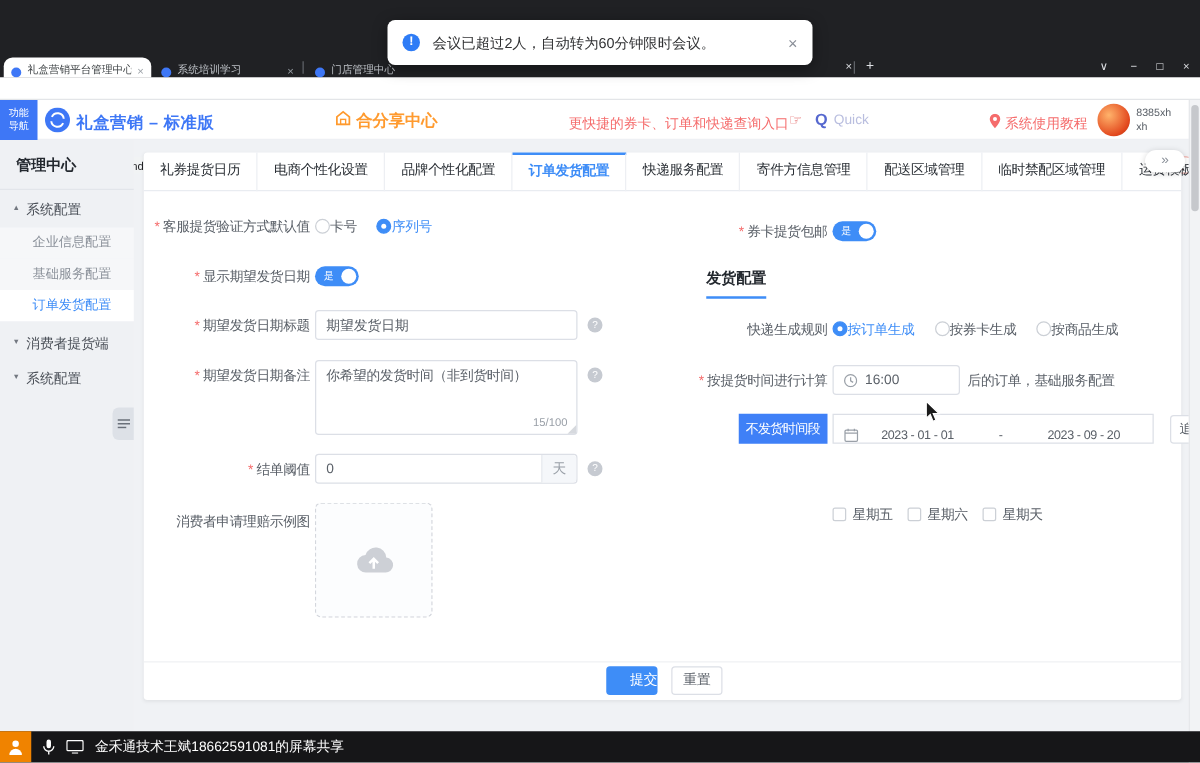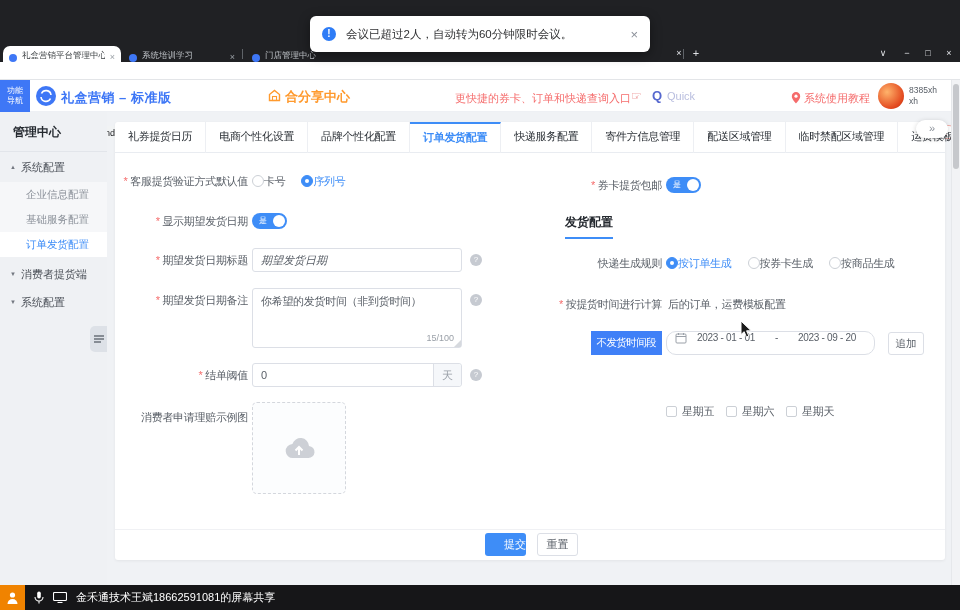--- a/index.html
+++ b/index.html
@@ -90,21 +90,21 @@
   .txwrap{position:relative;width:210px;height:60px;flex:none}
   .txa{width:210px;height:60px;resize:none;border:1px solid #dcdfe6;border-radius:3px;font-size:11px;color:#5a6068;padding:5px 8px;font-family:inherit;outline:none;line-height:14px;letter-spacing:-.3px}
   .cnt{position:absolute;right:8px;bottom:5px;font-size:9px;color:#9aa0a8;background:#fff}
   .rz{position:absolute;right:1px;bottom:1px;width:0;height:0;border-left:7px solid transparent;border-bottom:7px solid #d6d9de}
 
   .upload{width:94px;height:92px;border:1px dashed #d4d7dd;border-radius:5px;background:#fcfdfe;display:flex;align-items:center;justify-content:center;flex:none}
 
   .sec-title{position:absolute;left:450px;top:92px;font-size:12px;font-weight:bold;color:#24292f;padding-bottom:6px;border-bottom:2px solid #3e8df7}
 
   .hl-label{display:inline-block;background:#3f80f7;color:#fff;font-size:10.5px;padding:5px 6px;letter-spacing:-.6px}
-  .datebox{width:209px;height:24px;border:1px solid #dcdfe6;border-radius:10px;display:flex;align-items:flex-start;padding:0 8px;flex:none}
+  .datebox{width:257px;height:24px;border:1px solid #dcdfe6;border-radius:0;display:flex;align-items:flex-end;padding:0 8px;flex:none}
   .datebox .dts{flex:1;display:flex;align-items:center;justify-content:space-around}
   .datebox .dt{font-size:10px;color:#5a6068;letter-spacing:-.3px}
   .append{width:36px;height:23px;border:1px solid #dcdfe6;border-radius:3px;background:#fff;font-size:10.5px;color:#5a6068;text-align:center;line-height:21px;margin-left:13px;flex:none}
   .timebox{width:102px;height:24px;border:1px solid #dcdfe6;border-radius:3px;display:flex;align-items:center;padding:0 8px;gap:6px;flex:none}
   .timebox .tv{font-size:11px;color:#5a6068}
   .aftertxt{font-size:11px;color:#5a6068;margin-left:6px;letter-spacing:-.3px;white-space:nowrap}
 
   .cb{width:11px;height:11px;border:1px solid #ccd0d6;border-radius:2px;background:#fff;flex:none}
   .cblab{font-size:11px;color:#5a6068;margin-left:5px;letter-spacing:-.3px}
   .witem{display:flex;align-items:center;width:60px;flex:none}
@@ -289,21 +289,21 @@
     <div class="row" style="left:2px;top:90px;height:18px">
       <span class="lbl req">显示期望发货日期</span>
       <span class="toggle gap4">
         <span class="ont">是</span>
         <span class="knob"></span>
       </span>
     </div>
 
     <div class="row" style="left:2px;top:126px;height:24px">
       <span class="lbl req">期望发货日期标题</span>
-      <input class="tinput gap4" style="width: 210px; font-style: italic;" value="期望发货日期">
+      <input class="tinput gap4" style="width: 210px;" value="期望发货日期">
       <span class="helpq">?</span>
     </div>
 
     <div class="row tal" style="left:2px;top:166px">
       <span class="lbl req" style="padding-top:5px">期望发货日期备注</span>
       <span class="txwrap gap4">
         <textarea class="txa" style="">你希望的发货时间（非到货时间）</textarea>
         <span class="cnt">15/100</span>
         <span class="rz"></span>
       </span>
@@ -344,21 +344,28 @@
       <span class="radio on gap4"></span>
       <span class="rlab on">按订单生成</span>
       <span class="radio" style="margin-left:16px"></span>
       <span class="rlab">按券卡生成</span>
       <span class="radio" style="margin-left:16px"></span>
       <span class="rlab">按商品生成</span>
     </div>
 
     <div class="row" style="left:415px;top:170px;height:24px">
       <span class="lblr req">按提货时间进行计算</span>
-      <span class="aftertxt">后的订单，运费模板配置</span>
+      <span class="timebox gap4">
+        <svg width="11" height="11" viewBox="0 0 11 11">
+            <circle cx="5.5" cy="5.5" r="4.8" fill="none" stroke="#9aa0a8" stroke-width="1"></circle>
+            <path d="M5.5 2.8v2.9l2 1.2" fill="none" stroke="#9aa0a8" stroke-width="1"></path>
+          </svg>
+        <span class="tv">16:00</span>
+      </span>
+      <span class="aftertxt">后的订单，基础服务配置</span>
     </div>
 
     <div class="row" style="left:415px;top:209px;height:24px">
       <span class="lblr"><span class="hl-label">不发货时间段</span></span>
       <span class="datebox gap4">
         <svg width="12" height="12" viewBox="0 0 12 12">
             <rect x="1" y="2" width="10" height="9" rx="1" fill="none" stroke="#9aa0a8" stroke-width="1"></rect>
             <path d="M1 4.5h10M3.5 1v2M8.5 1v2" stroke="#9aa0a8" stroke-width="1"></path>
           </svg>
         <span class="dts">

